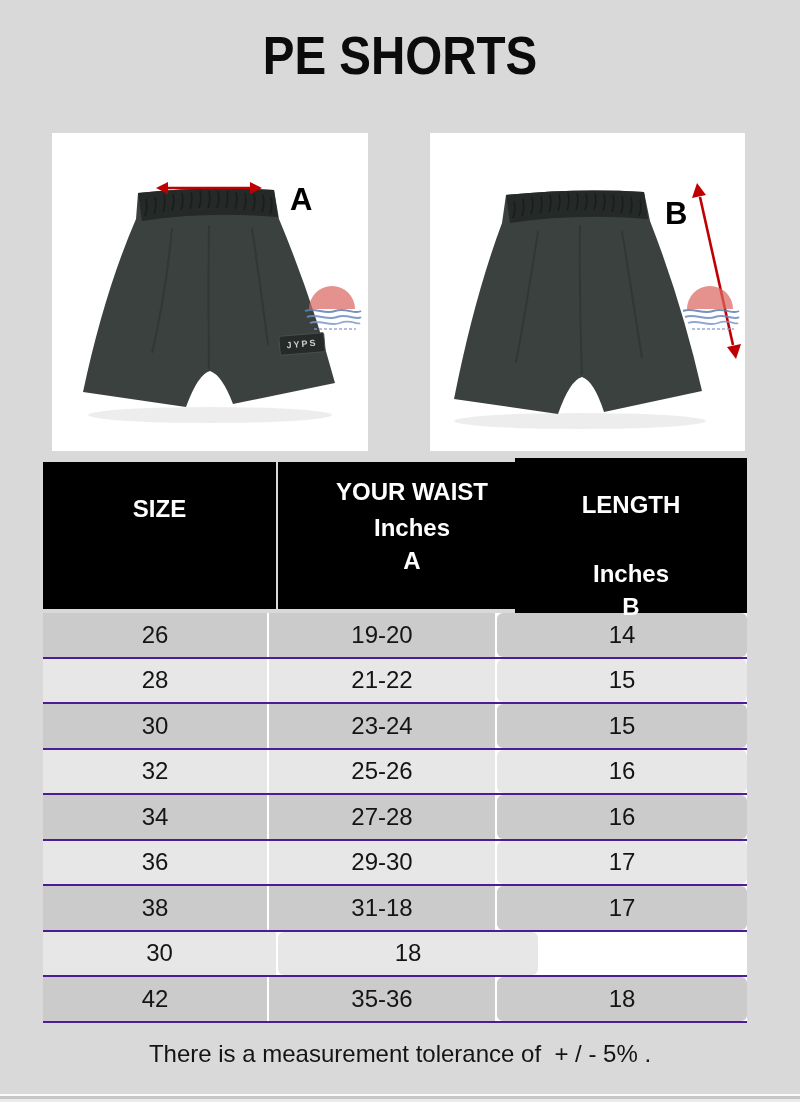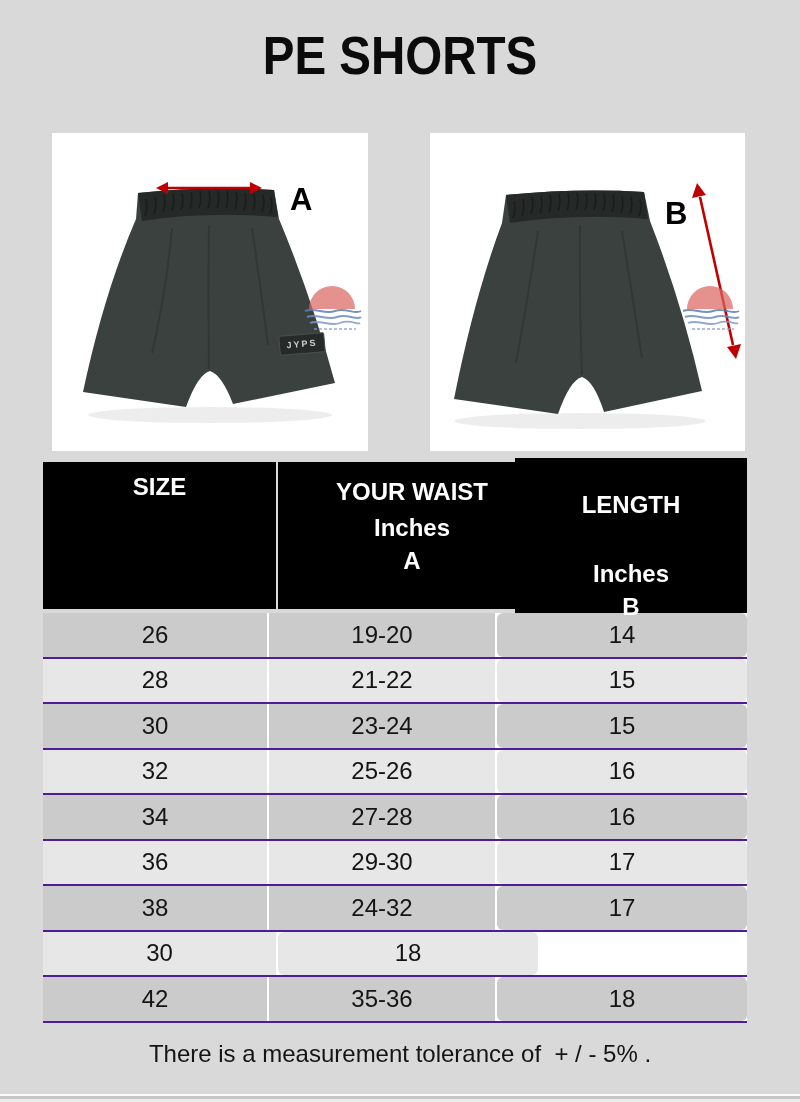--- a/index.html
+++ b/index.html
@@ -38,21 +38,21 @@
 
   .watermark { position:absolute; left:250px; top:148px; width:62px; height:52px; opacity:.85; }
 
   
   .table { position:absolute; left:43px; top:458px; width:704px; }
   .thead { position:relative; height:155px; }
   .hc {
     position:absolute; background:#000000; color:#ffffff;
     text-align:center; font-weight:bold; font-size:24px;
   }
-  .hc1 { left:0;     top:4px; width:233px; height:147px; padding-top:8px; box-sizing:border-box; }
+  .hc1 { left:0;     top:4px; width:233px; height:147px; padding-top:30px; box-sizing:border-box; }
   .hc2 { left:235px; top:4px; width:268px; height:147px; padding-top:13px; box-sizing:border-box; }
   .hc3 { left:472px; top:0;   width:232px; height:155px; padding-top:30px; box-sizing:border-box; }
   .hline { line-height:33px; min-height:33px; }
   .hline.gap-above { margin-top:3px; }
 
   .rows { background:#fff; }
   .trow { display:flex; gap:2px; height:43.5px; border-bottom:2px solid #4c1d95; }
   .tcell {
     display:flex; align-items:center; justify-content:center;
     font-size:24px; color:#141414;
@@ -175,21 +175,21 @@
           <div class="tcell c1">27-28</div>
           <div class="tcell c2">16</div>
         </div>
         <div class="trow row-light">
           <div class="tcell c0">36</div>
           <div class="tcell c1">29-30</div>
           <div class="tcell c2">17</div>
         </div>
         <div class="trow row-dark">
           <div class="tcell c0">38</div>
-          <div class="tcell c1">24-32</div>
+          <div class="tcell c1">31-18</div>
           <div class="tcell c2">17</div>
         </div>
         <div class="trow row-light">
           <div class="tcell c0">30</div>
           <div class="tcell c2">18</div>
         </div>
         <div class="trow row-dark">
           <div class="tcell c0">42</div>
           <div class="tcell c1">35-36</div>
           <div class="tcell c2">18</div>

